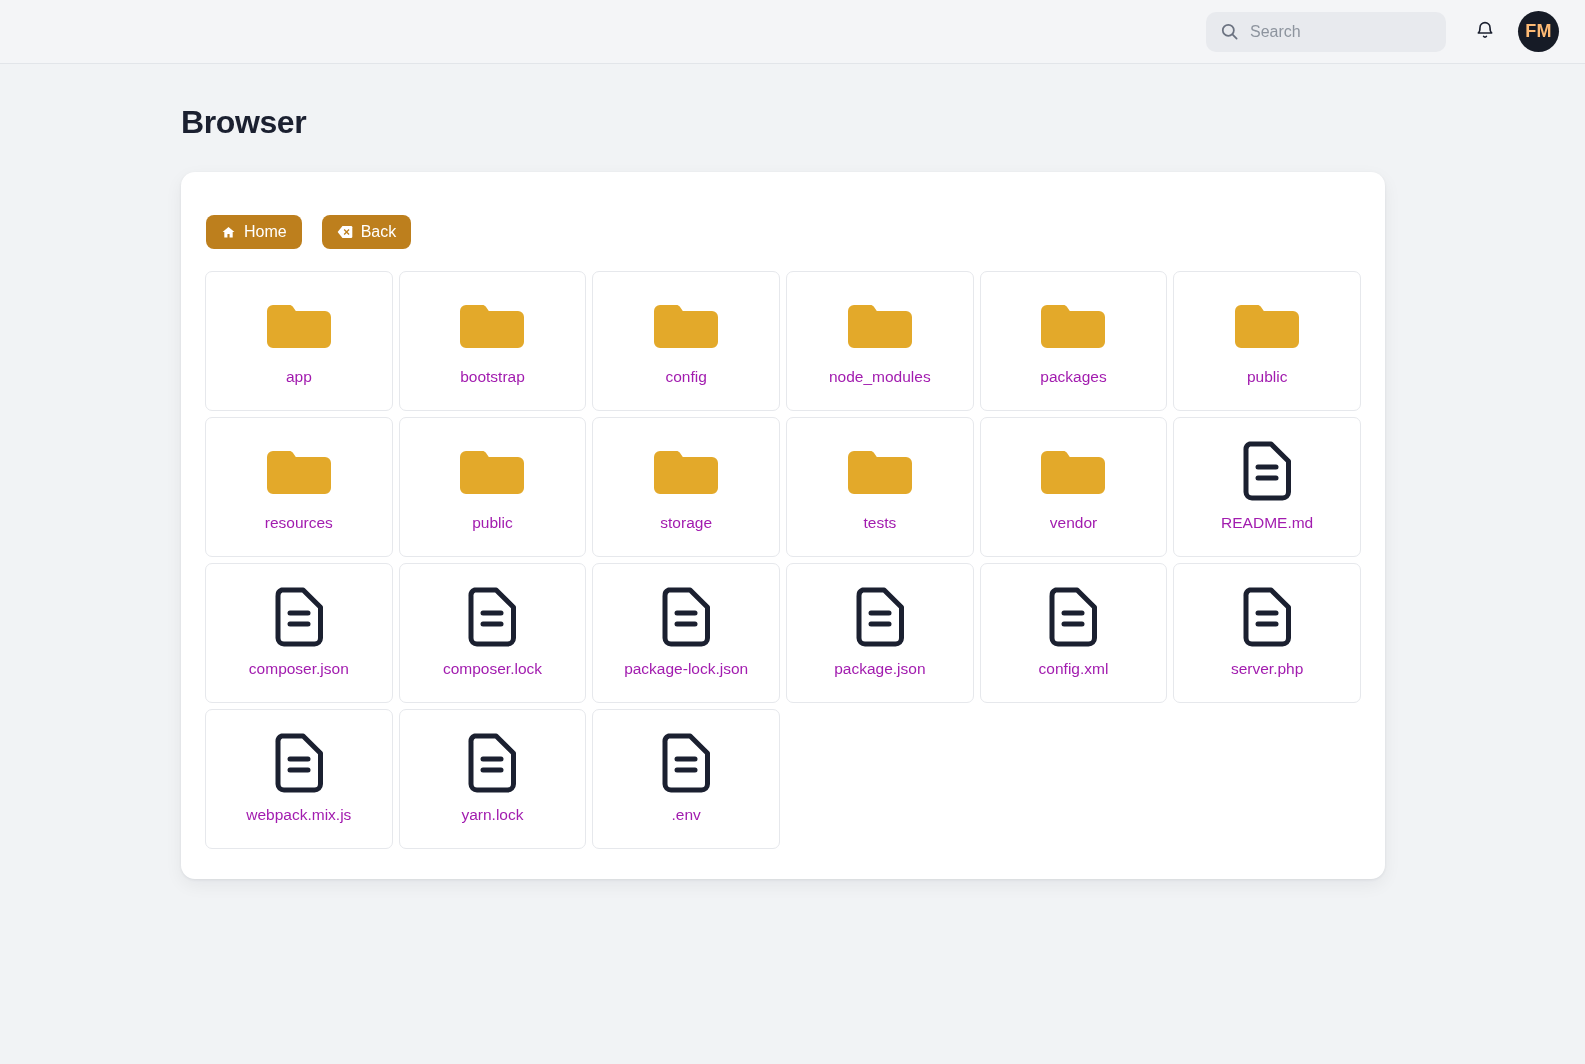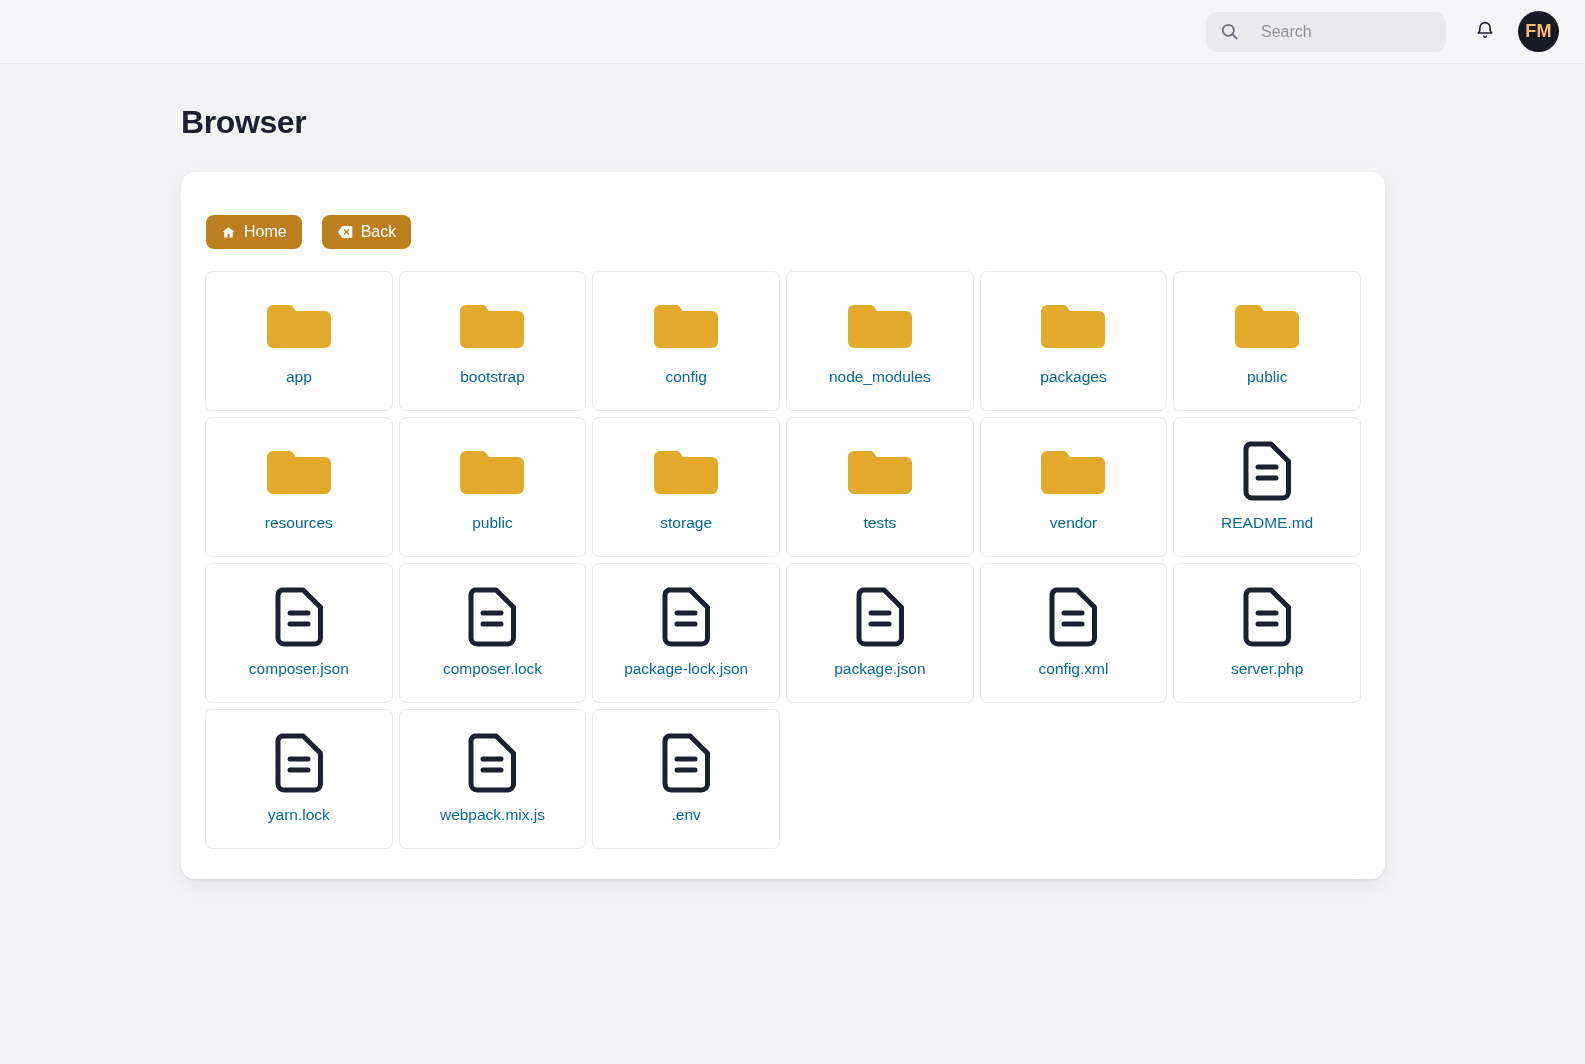--- a/index.html
+++ b/index.html
@@ -23,21 +23,21 @@
     padding: 0 26px;
   }
   .search-box {
     width: 240px;
     height: 40px;
     background: #e8eaee;
     border-radius: 10px;
     display: flex;
     align-items: center;
     padding: 0 14px;
-    gap: 22px;
+    gap: 11px;
     margin-right: 22px;
   }
   .search-box svg { display: block; flex: none; }
   .search-input {
     border: none;
     outline: none;
     background: transparent;
     font-family: "Liberation Sans", sans-serif;
     font-size: 16px;
     color: #2b3440;
@@ -120,21 +120,21 @@
     flex-direction: column;
     align-items: center;
     justify-content: center;
     gap: 15px;
     cursor: pointer;
     overflow: hidden;
   }
   .cell .icon { height: 56px; display: flex; align-items: center; justify-content: center; }
   .cell .label {
     font-size: 15.5px;
-    color: #0369a1;
+    color: #a21caf;
     text-align: center;
     max-width: 96%;
     overflow: hidden;
     text-overflow: ellipsis;
     white-space: nowrap;
   }
   .cell.empty { border: none; background: transparent; cursor: default; }
 </style>
 </head>
 <body>
@@ -350,31 +350,31 @@
           <div class="label">server.php</div>
         </div>
         <div class="cell">
           <div class="icon">
             <svg width="50" height="60" viewBox="0 0 50 60" fill="none" stroke="#1b2030" stroke-width="5" stroke-linejoin="round" stroke-linecap="round">
               <path d="M7.5 3h21.6L46.5 20.2V51a6 6 0 0 1-6 6H10a6 6 0 0 1-6-6V9a6 6 0 0 1 3.5-6z"></path>
               <line x1="16" y1="26" x2="34" y2="26"></line>
               <line x1="16" y1="37" x2="34" y2="37"></line>
             </svg>
           </div>
+          <div class="label">webpack.mix.js</div>
+        </div>
+        <div class="cell">
+          <div class="icon">
+            <svg width="50" height="60" viewBox="0 0 50 60" fill="none" stroke="#1b2030" stroke-width="5" stroke-linejoin="round" stroke-linecap="round">
+              <path d="M7.5 3h21.6L46.5 20.2V51a6 6 0 0 1-6 6H10a6 6 0 0 1-6-6V9a6 6 0 0 1 3.5-6z"></path>
+              <line x1="16" y1="26" x2="34" y2="26"></line>
+              <line x1="16" y1="37" x2="34" y2="37"></line>
+            </svg>
+          </div>
           <div class="label">yarn.lock</div>
-        </div>
-        <div class="cell">
-          <div class="icon">
-            <svg width="50" height="60" viewBox="0 0 50 60" fill="none" stroke="#1b2030" stroke-width="5" stroke-linejoin="round" stroke-linecap="round">
-              <path d="M7.5 3h21.6L46.5 20.2V51a6 6 0 0 1-6 6H10a6 6 0 0 1-6-6V9a6 6 0 0 1 3.5-6z"></path>
-              <line x1="16" y1="26" x2="34" y2="26"></line>
-              <line x1="16" y1="37" x2="34" y2="37"></line>
-            </svg>
-          </div>
-          <div class="label">webpack.mix.js</div>
         </div>
         <div class="cell">
           <div class="icon">
             <svg width="50" height="60" viewBox="0 0 50 60" fill="none" stroke="#1b2030" stroke-width="5" stroke-linejoin="round" stroke-linecap="round">
               <path d="M7.5 3h21.6L46.5 20.2V51a6 6 0 0 1-6 6H10a6 6 0 0 1-6-6V9a6 6 0 0 1 3.5-6z"></path>
               <line x1="16" y1="26" x2="34" y2="26"></line>
               <line x1="16" y1="37" x2="34" y2="37"></line>
             </svg>
           </div>
           <div class="label">.env</div>

